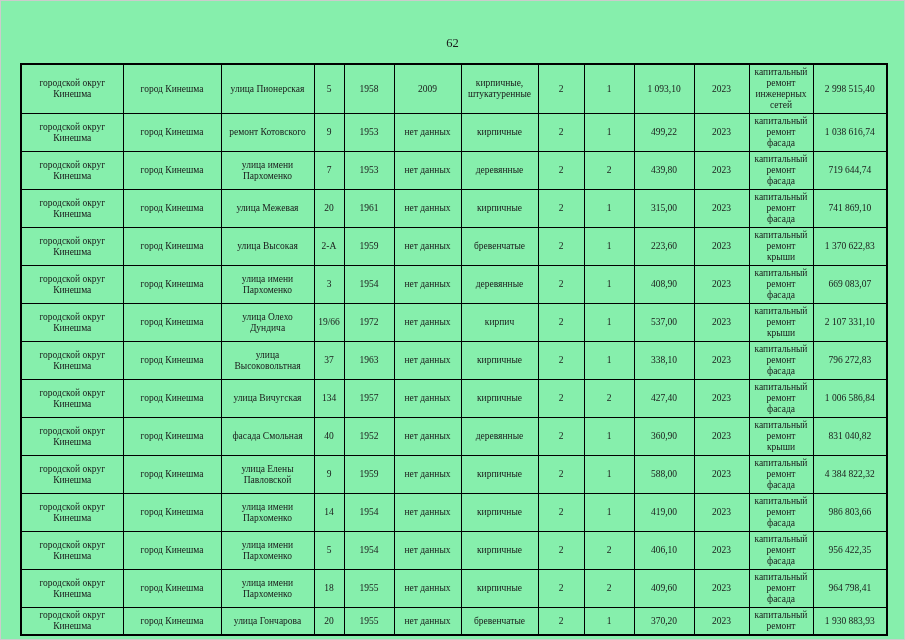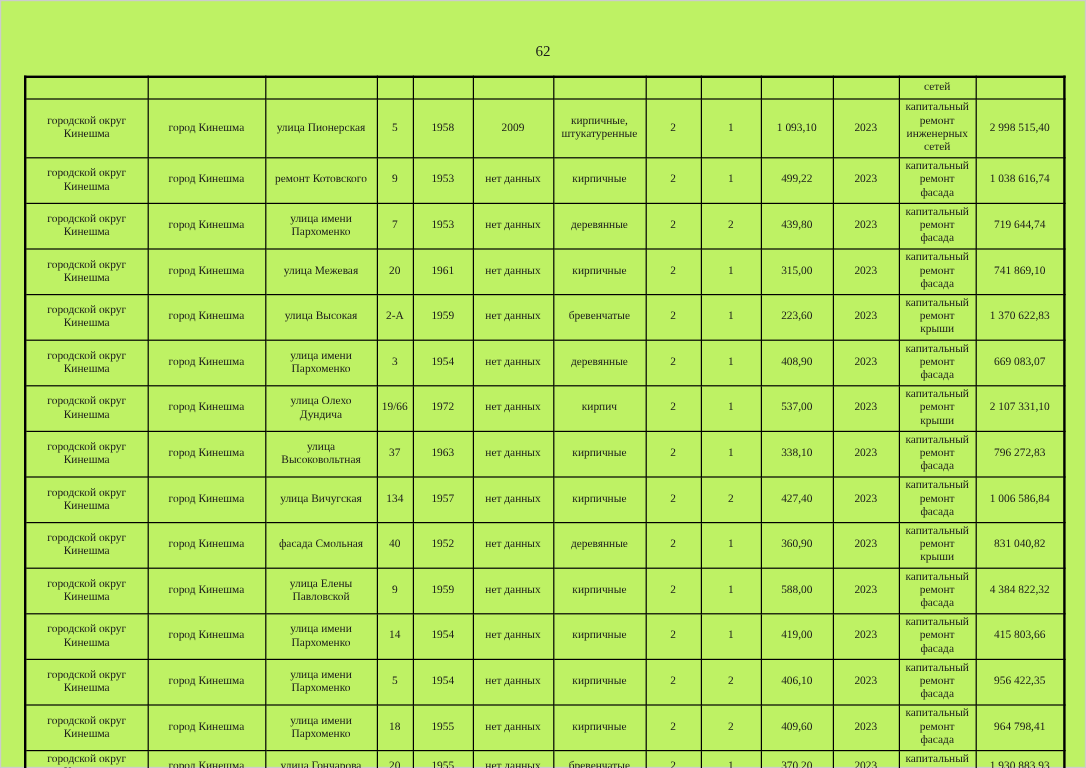--- a/index.html
+++ b/index.html
@@ -4,21 +4,21 @@
 <style>
   html, body {
     margin: 0;
     padding: 0;
     background: #ffffff;
   }
   .page {
     position: relative;
     width: 905px;
     height: 640px;
-    background: #bef264;
+    background: #86efac;
     outline: 1px solid #cccccc;
     outline-offset: -1px;
     font-family: "Liberation Serif", "DejaVu Serif", serif;
     color: #1a1a1a;
     overflow: hidden;
   }
   .page-number {
     position: absolute;
     top: 36px;
     left: 0;
@@ -64,35 +64,20 @@
         <col style="width:67px">
       <col style="width:77px">
         <col style="width:46px">
         <col style="width:50px">
       <col style="width:60px">
         <col style="width:55px">
         <col style="width:64px">
       <col style="width:74px">
     </colgroup>
     <tbody>
-        <tr class="carryover">
-          <td class="c0"></td>
-          <td class="c1"></td>
-          <td class="c2"></td>
-          <td class="c3"></td>
-          <td class="c4"></td>
-          <td class="c5"></td>
-          <td class="c6"></td>
-          <td class="c7"></td>
-          <td class="c8"></td>
-          <td class="c9"></td>
-          <td class="c10"></td>
-          <td class="c11">сетей</td>
-          <td class="c12"></td>
-        </tr>
         <tr>
           <td class="c0">городской округ Кинешма</td>
           <td class="c1">город Кинешма</td>
           <td class="c2">улица Пионерская</td>
           <td class="c3">5</td>
           <td class="c4">1958</td>
           <td class="c5">2009</td>
           <td class="c6">кирпичные, штукатуренные</td>
           <td class="c7">2</td>
           <td class="c8">1</td>
@@ -257,21 +242,21 @@
           <td class="c2">улица имени Пархоменко</td>
           <td class="c3">14</td>
           <td class="c4">1954</td>
           <td class="c5">нет данных</td>
           <td class="c6">кирпичные</td>
           <td class="c7">2</td>
           <td class="c8">1</td>
           <td class="c9">419,00</td>
           <td class="c10">2023</td>
           <td class="c11">капитальный ремонт фасада</td>
-          <td class="c12">415 803,66</td>
+          <td class="c12">986 803,66</td>
         </tr>
         <tr>
           <td class="c0">городской округ Кинешма</td>
           <td class="c1">город Кинешма</td>
           <td class="c2">улица имени Пархоменко</td>
           <td class="c3">5</td>
           <td class="c4">1954</td>
           <td class="c5">нет данных</td>
           <td class="c6">кирпичные</td>
           <td class="c7">2</td>

